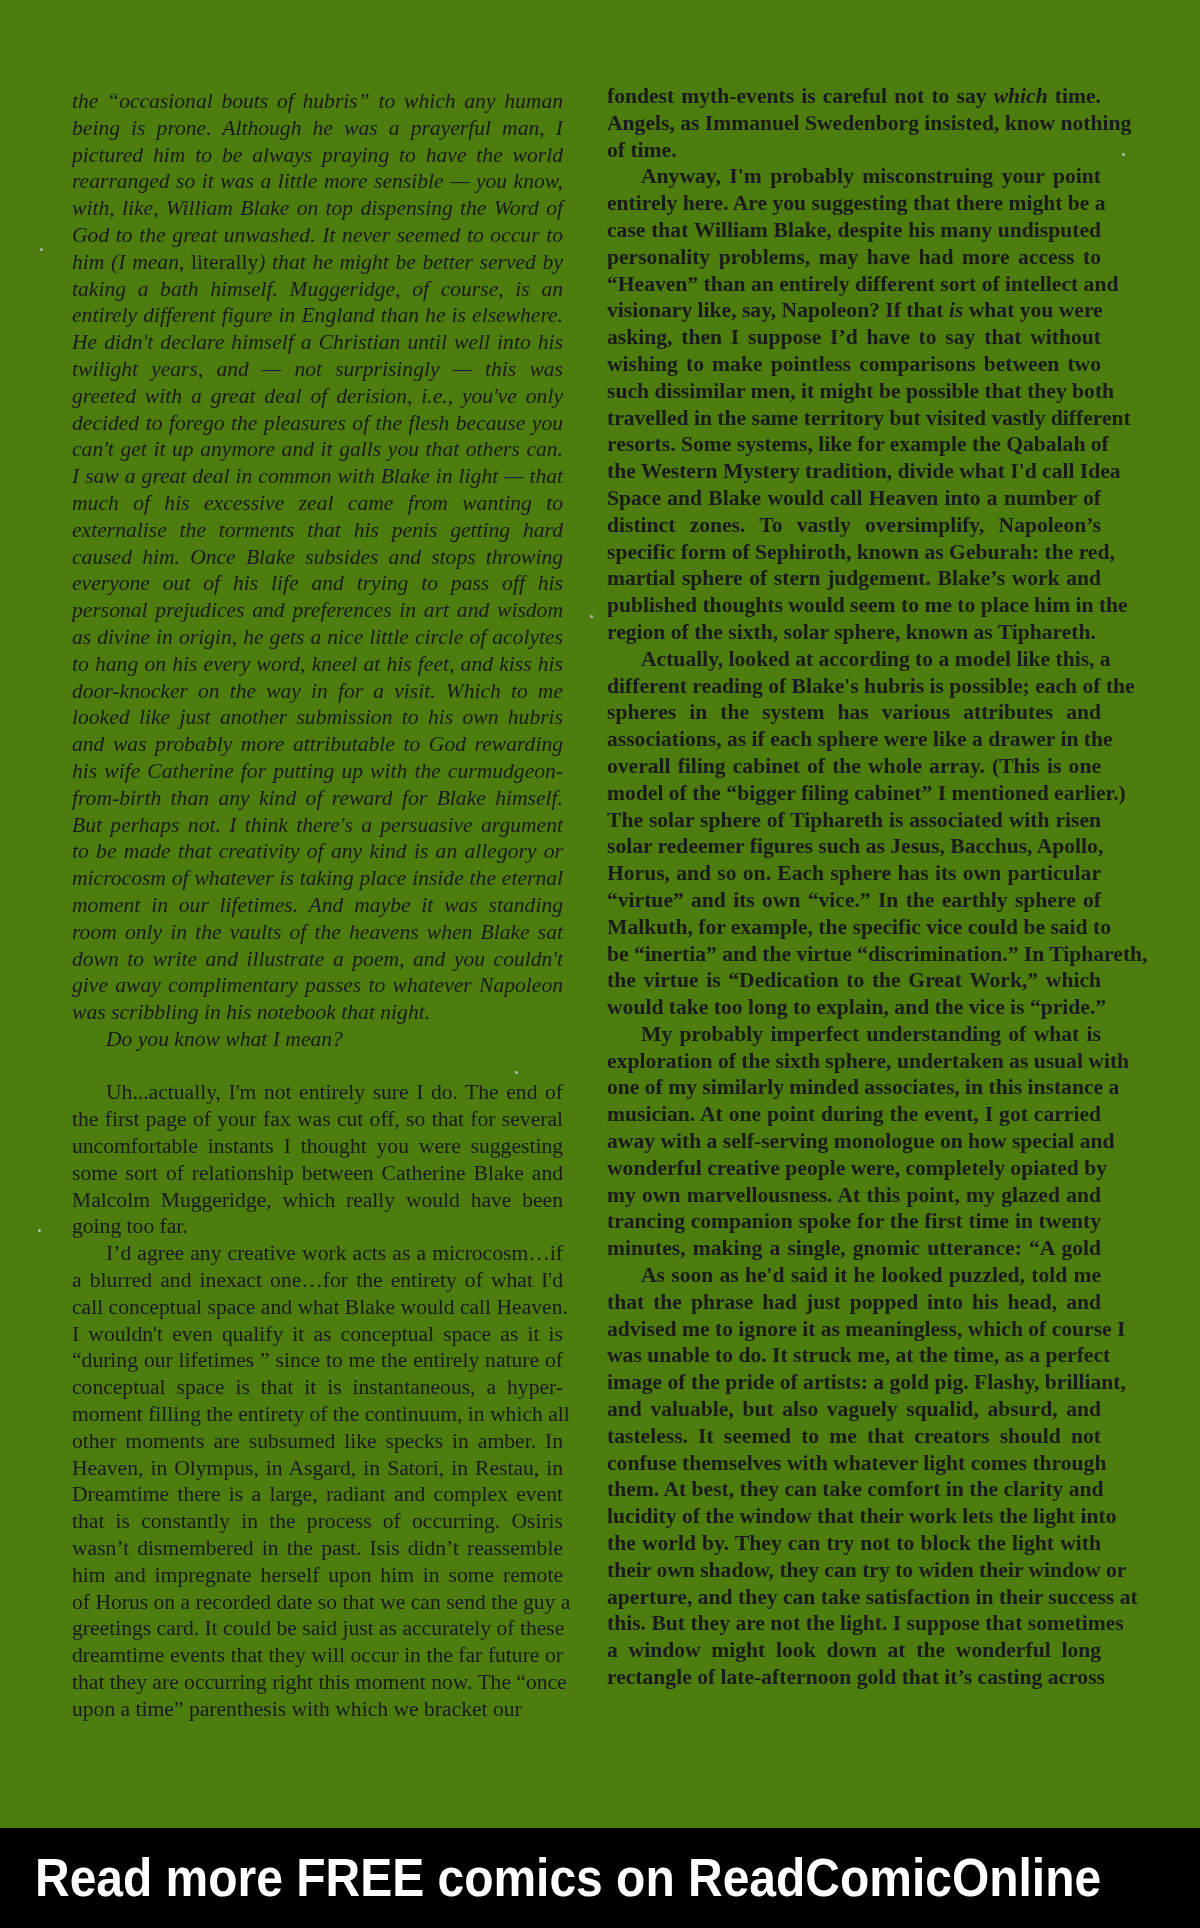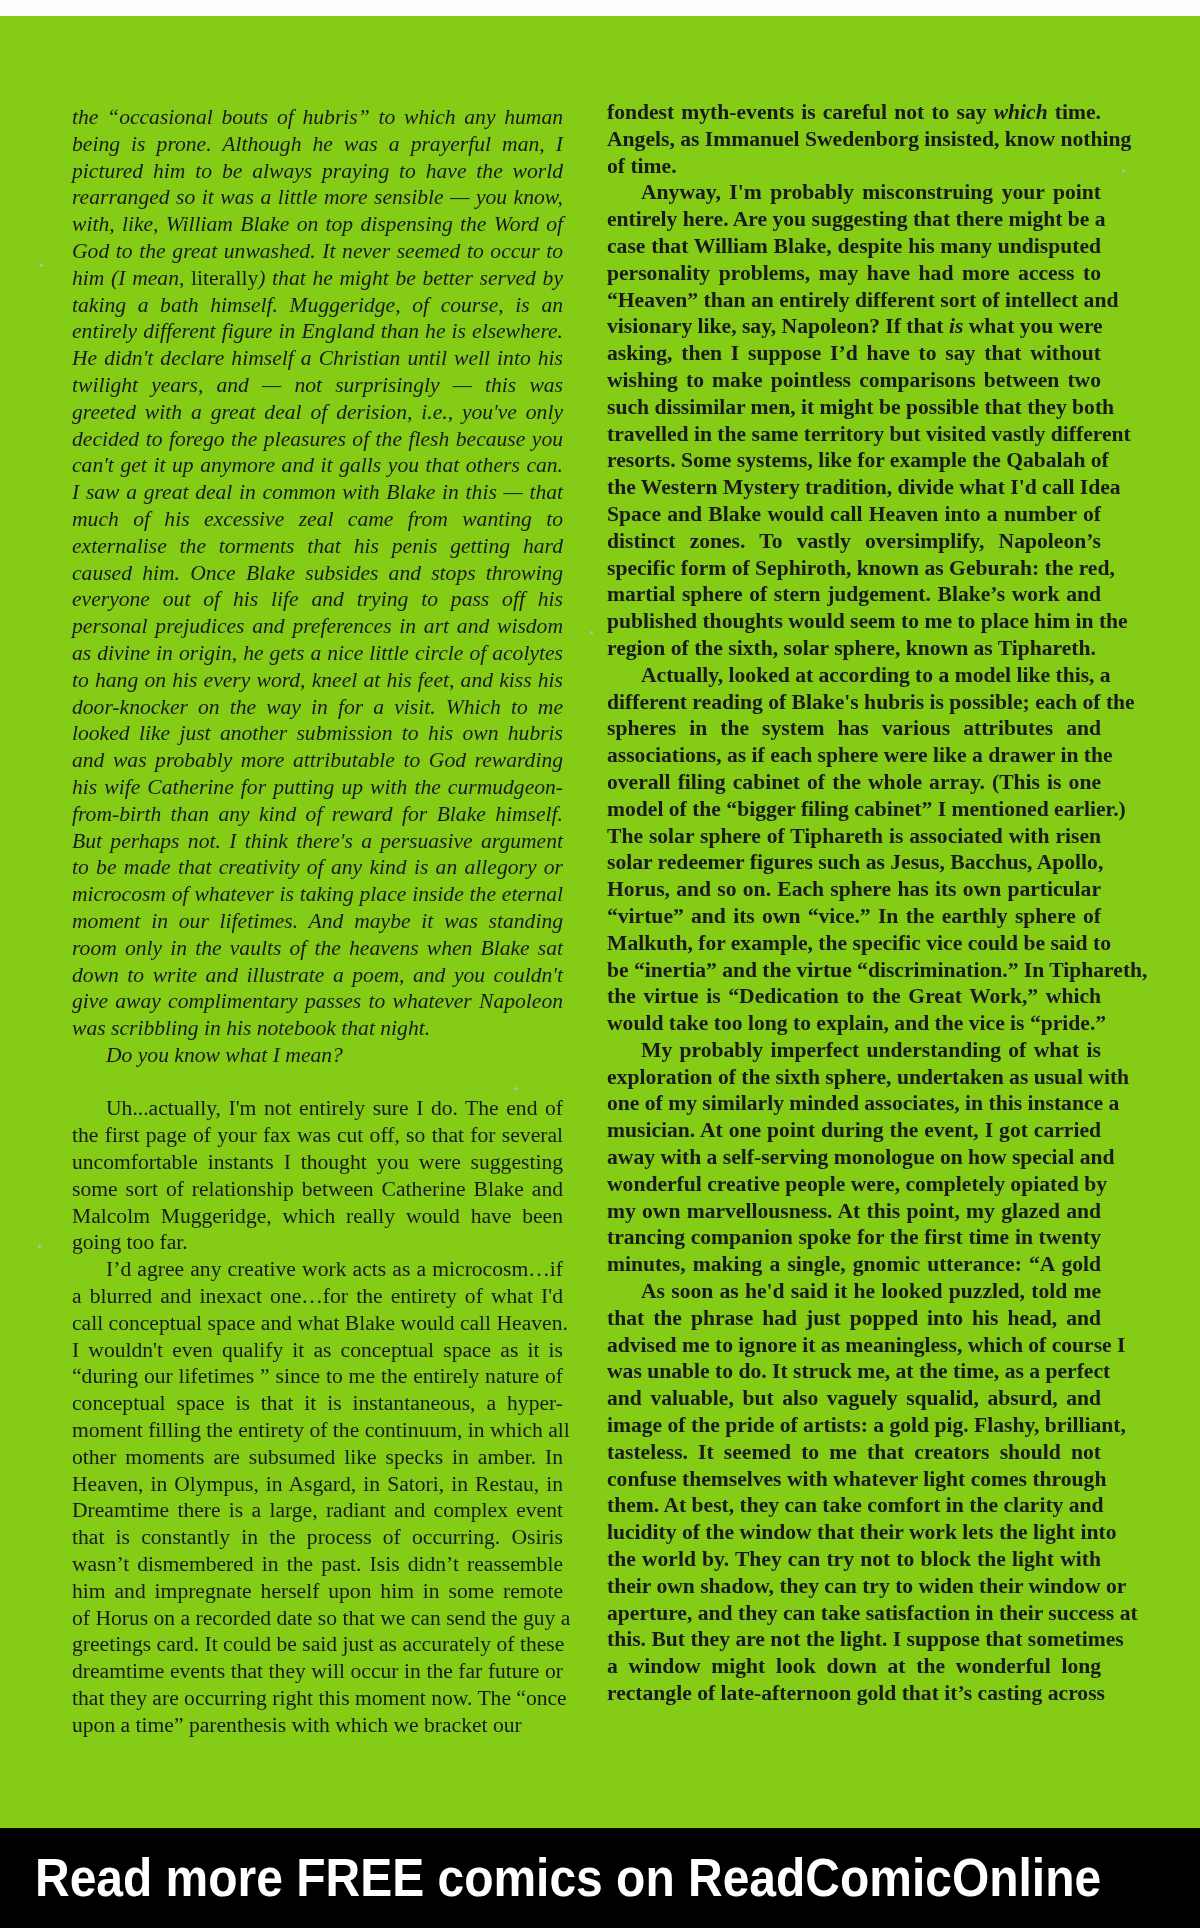--- a/index.html
+++ b/index.html
@@ -1,22 +1,22 @@
 <!DOCTYPE html>
 <html><head>
 <meta charset="utf-8">
 <style>
   html, body { margin: 0; padding: 0; }
   body {
     width: 1200px; height: 1928px; position: relative; overflow: hidden;
     background: #fdfdfd;
   }
   .page {
-    position: absolute; left: 0; top: 16px; width: 1200px; height: 1828px;
-    background: #84cc16;
+    position: absolute; left: 0; top: 0; width: 1200px; height: 1828px;
+    background: #4d7c0f;
   }
   .col {
     position: absolute; top: 88px;
     font-family: "Liberation Serif", serif;
     font-size: 21.6px; line-height: 26.8px; color: #1a1a1a;
   }
   .col.left { left: 72px; width: 491px; }
   .col.right { left: 607px; width: 494px; top: 83px; font-weight: bold; }
   .ln {
     display: block; white-space: nowrap; text-align: justify; text-align-last: justify;
@@ -52,21 +52,21 @@
         <span class="ln">with, like, William Blake on top dispensing the Word of</span>
         <span class="ln">God to the great unwashed.  It never seemed to occur to</span>
         <span class="ln">him (I mean, <span style="font-style:normal">literally</span>) that he might be better served by</span>
         <span class="ln">taking a bath himself.  Muggeridge, of course, is an</span>
         <span class="ln">entirely different figure in England than he is elsewhere.</span>
         <span class="ln">He didn't declare himself a Christian until well into his</span>
         <span class="ln">twilight years, and — not surprisingly — this was</span>
         <span class="ln">greeted with a great deal of derision, i.e., you've only</span>
         <span class="ln">decided to forego the pleasures of the flesh because you</span>
         <span class="ln">can't get it up anymore and it galls you that others can.</span>
-        <span class="ln">I saw a great deal in common with Blake in this — that</span>
+        <span class="ln">I saw a great deal in common with Blake in light — that</span>
         <span class="ln">much of his excessive zeal came from wanting to</span>
         <span class="ln">externalise the torments that his penis getting hard</span>
         <span class="ln">caused him.  Once Blake subsides and stops throwing</span>
         <span class="ln">everyone out of his life and trying to pass off his</span>
         <span class="ln">personal prejudices and preferences in art and wisdom</span>
         <span class="ln">as divine in  origin, he gets a nice little circle of acolytes</span>
         <span class="ln">to hang on his every word, kneel at his feet, and kiss his</span>
         <span class="ln">door-knocker on the way in for a visit.  Which to me</span>
         <span class="ln">looked like just another submission to his own hubris</span>
         <span class="ln">and was probably more attributable to God rewarding</span>
@@ -165,22 +165,22 @@
         <span class="ln">wonderful creative people were, completely opiated by</span>
         <span class="ln">my own marvellousness. At this point, my glazed and</span>
         <span class="ln">trancing companion spoke for the first time in twenty</span>
         <span class="ln">minutes, making a single, gnomic utterance: “A gold</span>
       </div>
       <div>
         <span class="ln indent">As soon as he'd said it he looked puzzled, told me</span>
         <span class="ln">that the phrase had just popped into his head, and</span>
         <span class="ln">advised me to ignore it as meaningless, which of course I</span>
         <span class="ln">was unable to do.  It struck me, at the time, as a perfect</span>
+        <span class="ln">image of the pride of artists: a gold pig.  Flashy, brilliant,</span>
         <span class="ln">and valuable, but also vaguely squalid, absurd, and</span>
-        <span class="ln">image of the pride of artists: a gold pig.  Flashy, brilliant,</span>
         <span class="ln">tasteless.   It seemed to me that creators should not</span>
         <span class="ln">confuse themselves with whatever light comes through</span>
         <span class="ln">them.  At best, they can take comfort in the clarity and</span>
         <span class="ln">lucidity of the window that their work lets the light into</span>
         <span class="ln">the world by.  They can try not to block the light with</span>
         <span class="ln">their own shadow, they can try to widen their window or</span>
         <span class="ln">aperture, and they can take satisfaction in their success at</span>
         <span class="ln">this.  But they are not the light.  I suppose that sometimes</span>
         <span class="ln">a window might look down at the wonderful long</span>
         <span class="ln end">rectangle of late-afternoon gold that it’s casting across</span>

